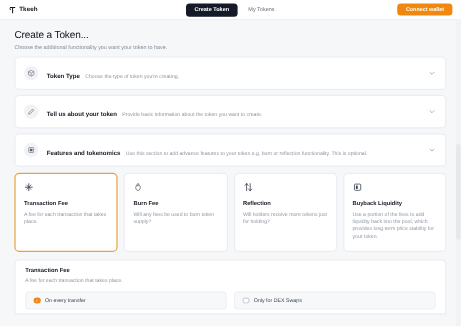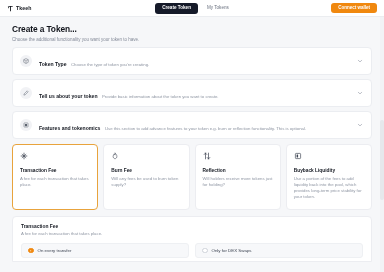--- a/index.html
+++ b/index.html
@@ -45,21 +45,21 @@
   .wallet-btn {
     background: #f0880f; color: #fff;
     font-size: 4.5px; font-weight: bold;
     padding: 3px 7px; border-radius: 3px;
     white-space: nowrap; line-height: 1;
   }
 
   
   .page-head { padding: 7px 12px 5px 12px; }
   .page-title {
-    font-size: 8.4px; font-weight: bold; color: #11141b; letter-spacing: -.1px;
+    font-size: 8.4px; font-weight: normal; color: #11141b; letter-spacing: -.1px;
   }
   .page-sub {
     font-size: 4.5px; color: #838a98; margin-top: 2.5px;
   }
 
   
   .section-list { padding: 0 12px; display: flex; flex-direction: column; gap: 4px; }
   .acc-row {
     background: #fff;
     border: 1px solid #ebedf1;

